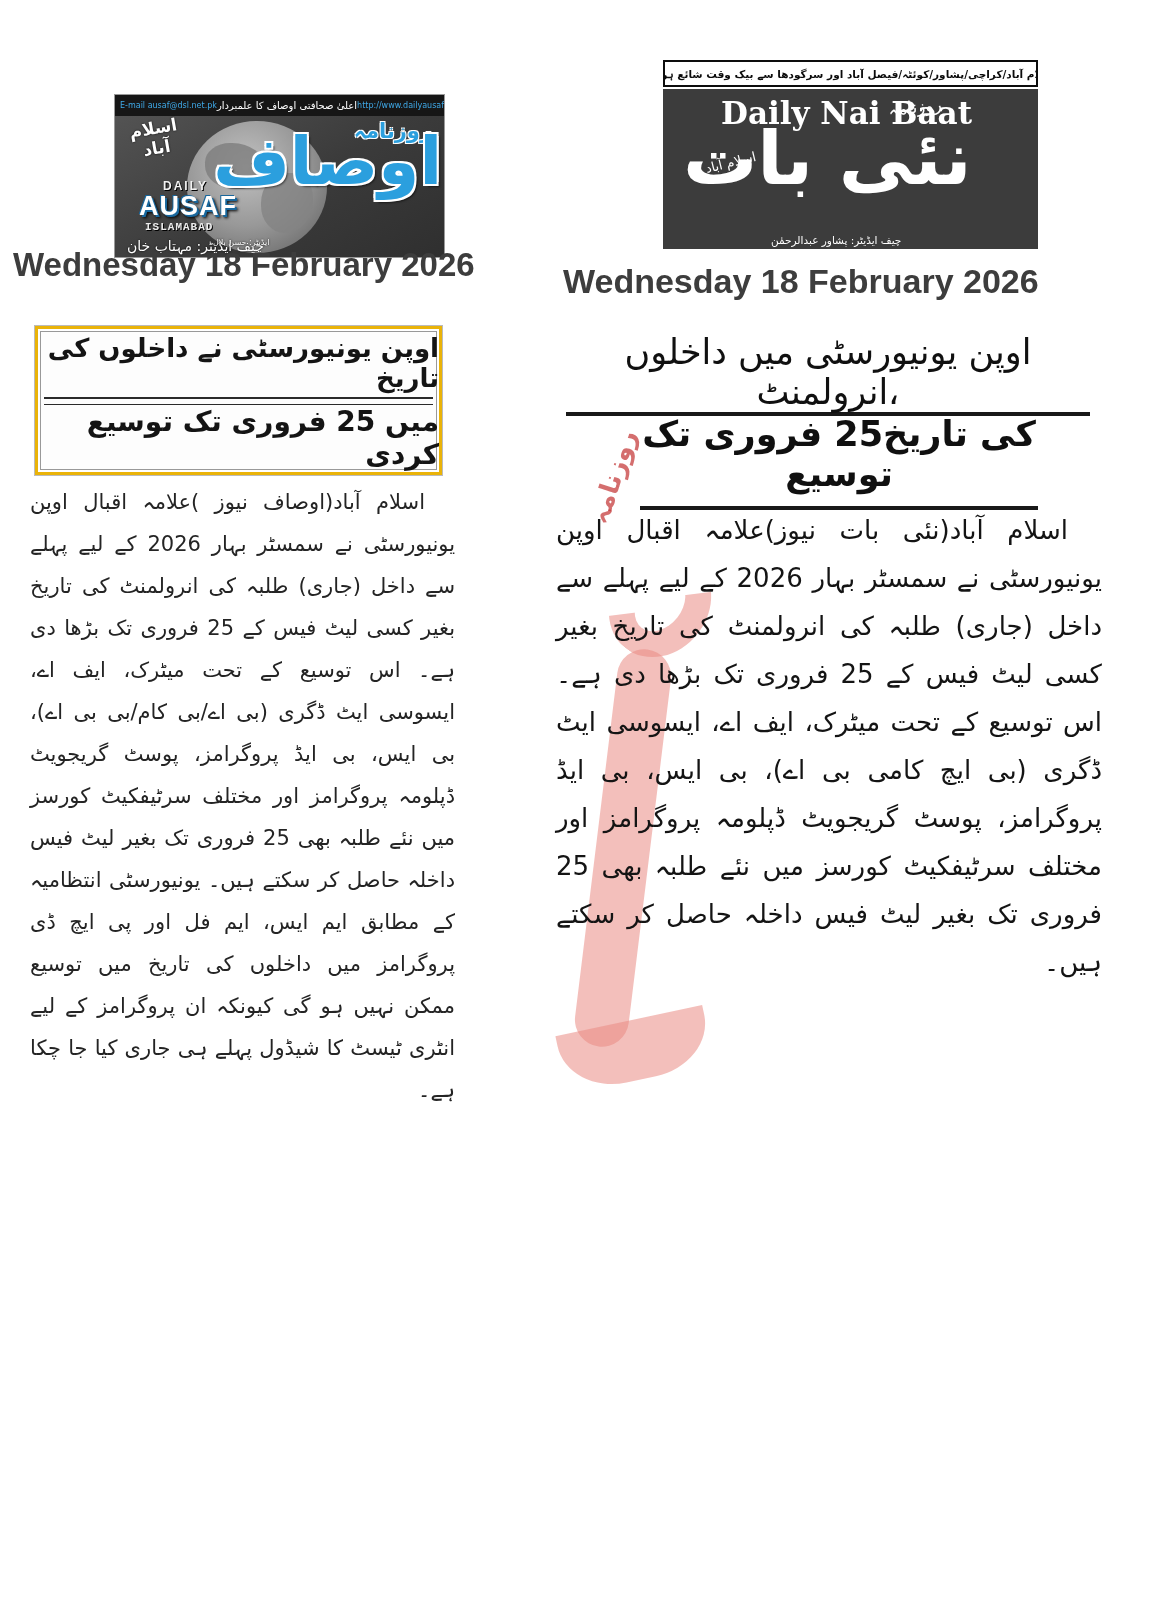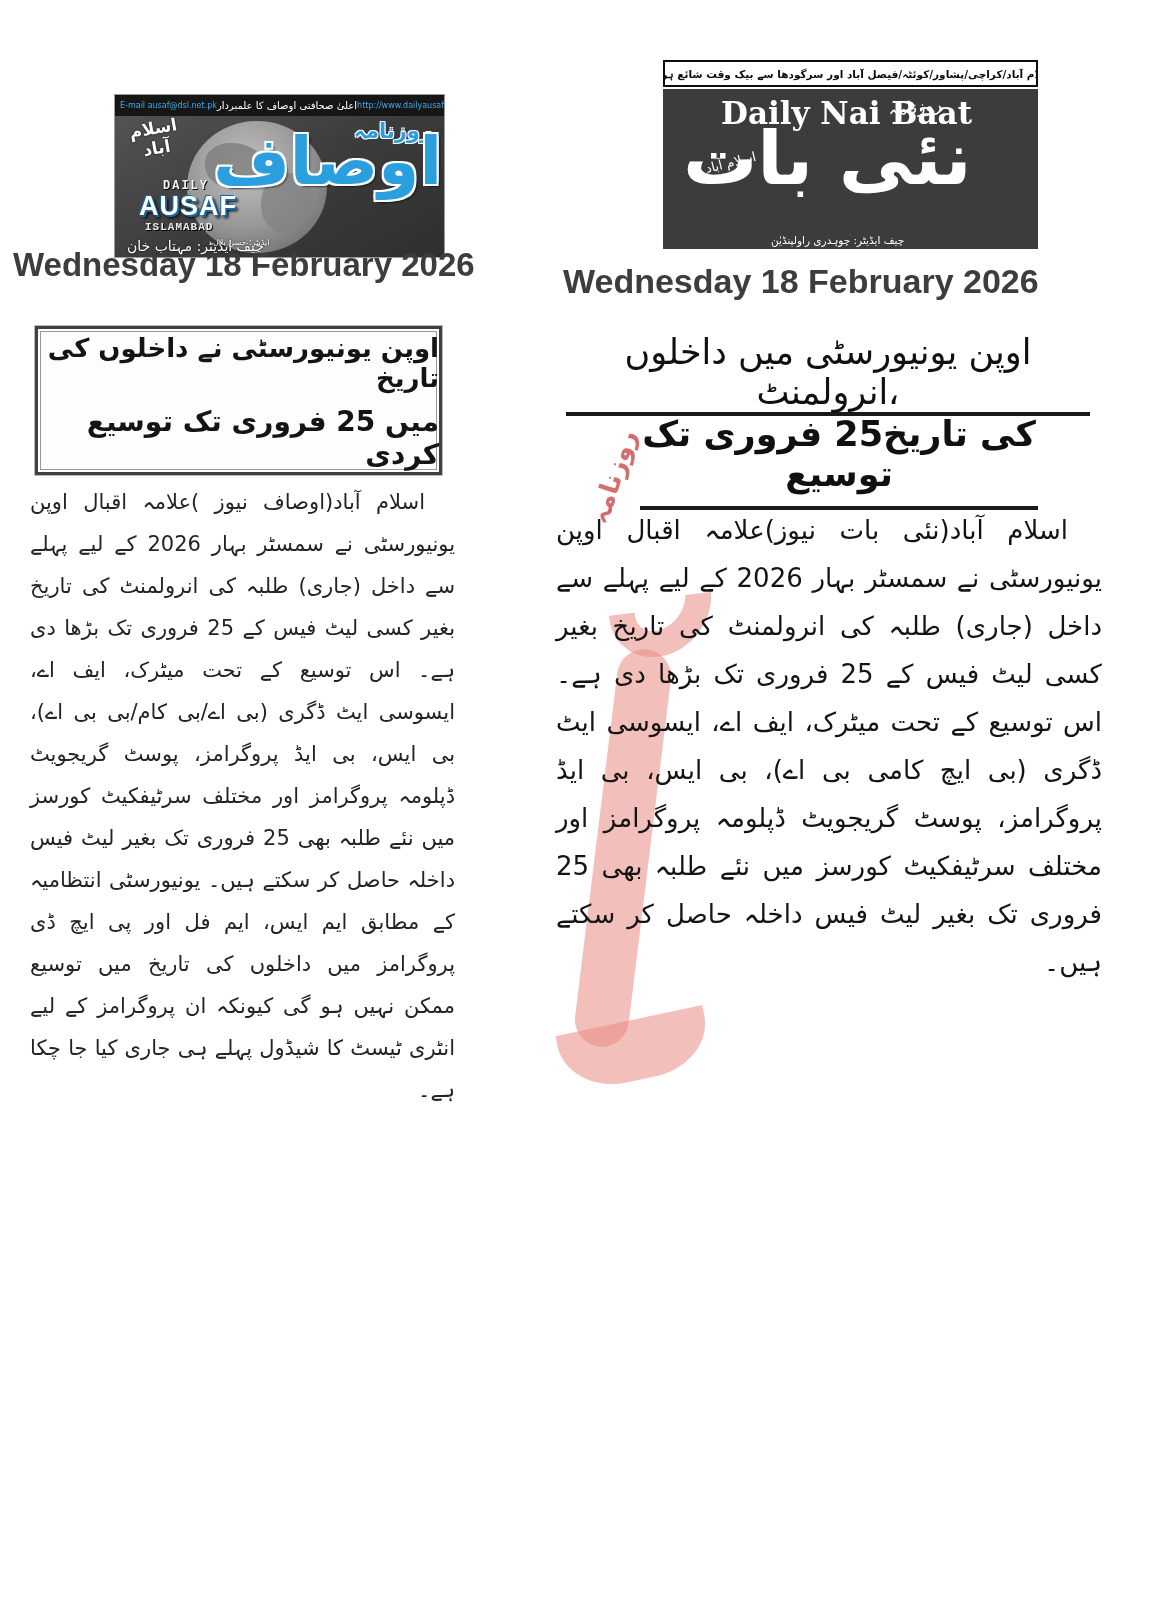--- a/index.html
+++ b/index.html
@@ -22,37 +22,37 @@
          background:#838383;border-radius:55% 45% 60% 50%;opacity:.8;}
   .ausaf-islamabad-u{position:absolute;left:8px;top:24px;width:64px;color:#ffffff;
          font-size:17px;font-weight:bold;line-height:1.15;text-align:center;
          transform:rotate(-10deg);direction:rtl;text-shadow:0 0 2px #000;}
   .ausaf-rozana{position:absolute;right:12px;top:24px;color:#2b9fde;font-size:21px;font-weight:bold;
          direction:rtl;text-shadow:-1px -1px 0 #fff,1px -1px 0 #fff,-1px 1px 0 #fff,1px 1px 0 #fff;}
   .ausaf-big{position:absolute;right:2px;top:34px;color:#2b9fde;font-size:66px;font-weight:bold;
          line-height:1;direction:rtl;
          text-shadow:-2px -2px 0 #fff,2px -2px 0 #fff,-2px 2px 0 #fff,2px 2px 0 #fff,3px 3px 2px #00000088;}
   .ausaf-daily{position:absolute;left:48px;top:84px;color:#f2f2f2;font-size:12px;font-weight:bold;
-         letter-spacing:2px;font-family:Liberation Mono, monospace;text-shadow:1px 1px 0 #000;}
+         letter-spacing:2px;font-family:Liberation Sans, sans-serif;text-shadow:1px 1px 0 #000;}
   .ausaf-name{position:absolute;left:24px;top:96px;color:#ffffff;font-size:27px;font-weight:bold;
          letter-spacing:1px;font-family:"Liberation Sans",sans-serif;
          text-shadow:2px 2px 0 #19679c,-1px -1px 0 #19679c,3px 3px 3px #000;}
   .ausaf-city{position:absolute;left:30px;top:126px;color:#ececec;font-size:11px;font-weight:bold;
          letter-spacing:1px;font-family:Liberation Mono, monospace;text-shadow:1px 1px 0 #000;}
   .ausaf-foot1{position:absolute;left:12px;bottom:3px;color:#ffffff;font-size:14px;direction:rtl;
          text-shadow:0 0 2px #000;}
   .ausaf-foot2{position:absolute;left:98px;bottom:10px;color:#ffffff;font-size:8px;direction:rtl;
          text-shadow:0 0 2px #000;}
 
   .date-left{position:absolute;left:13px;top:246px;width:470px;color:#3d3d3d;
          font-family:"Liberation Sans",sans-serif;font-size:33px;font-weight:bold;white-space:nowrap;}
 
   .hbox{position:absolute;left:35px;top:326px;width:401px;height:143px;background:#fdfdfd;
-         border:3px solid #404040;box-shadow:inset 0 0 0 2px #fff,inset 0 0 0 3px #999,0 0 0 1px #bbb;
-         display:flex;flex-direction:column;align-items:center;}
+         border:3px solid #eab308;box-shadow:inset 0 0 0 2px #fff,inset 0 0 0 3px #999,0 0 0 1px #bbb;
+         display:flex;flex-direction:column;}
   .hbox-row{flex:1;display:flex;align-items:center;justify-content:center;direction:rtl;
          color:#141414;font-weight:bold;}
   .hbox-row1{font-size:26px;}
   .hbox-row2{font-size:28px;}
   .hbox-div{height:5px;margin:0 6px;border-top:2px solid #2a2a2a;border-bottom:1px solid #2a2a2a;}
 
   .body-left{position:absolute;left:30px;top:481px;width:425px;height:558px;direction:rtl;
          text-align:justify;font-size:21px;line-height:42px;color:#242424;text-indent:30px;
          filter:blur(0.35px);}
 
@@ -127,21 +127,21 @@
 
   <div class="body-left">اسلام آباد(اوصاف نیوز )علامہ اقبال اوپن یونیورسٹی نے سمسٹر بہار 2026 کے لیے پہلے سے داخل (جاری) طلبہ کی انرولمنٹ کی تاریخ بغیر کسی لیٹ فیس کے 25 فروری تک بڑھا دی ہے۔ اس توسیع کے تحت میٹرک، ایف اے، ایسوسی ایٹ ڈگری (بی اے/بی کام/بی بی اے)، بی ایس، بی ایڈ پروگرامز، پوسٹ گریجویٹ ڈپلومہ پروگرامز اور مختلف سرٹیفکیٹ کورسز میں نئے طلبہ بھی 25 فروری تک بغیر لیٹ فیس داخلہ حاصل کر سکتے ہیں۔ یونیورسٹی انتظامیہ کے مطابق ایم ایس، ایم فل اور پی ایچ ڈی پروگرامز میں داخلوں کی تاریخ میں توسیع ممکن نہیں ہو گی کیونکہ ان پروگرامز کے لیے انٹری ٹیسٹ کا شیڈول پہلے ہی جاری کیا جا چکا ہے۔</div>
 
   <div class="naibaat">
     <div class="nb-strip">لاہور/راولپنڈی/اسلام آباد/کراچی/پشاور/کوئٹہ/فیصل آباد اور سرگودھا سے بیک وقت شائع ہونے والا قومی اخبار</div>
     <div class="nb-main">
       <div class="nb-daily">Daily Nai Baat</div>
       <div class="nb-rozana">روزنامہ</div>
       <div class="nb-logo">نئی بات</div>
       <div class="nb-islamabad">اسلام آباد</div>
-      <div class="nb-editor">چیف ایڈیٹر: چوہدری راولپنڈیٰن</div>
+      <div class="nb-editor">چیف ایڈیٹر: پشاور عبدالرحمٰن</div>
     </div>
   </div>
 
   <div class="date-right">Wednesday 18 February 2026</div>
 
   <div class="rh1">اوپن یونیورسٹی میں داخلوں ،انرولمنٹ</div>
   <div class="rh2">کی تاریخ25 فروری تک توسیع</div>
 
   <div class="wm wm-stamp">روزنامہ</div>
   <div class="wm wm-hook"></div>

